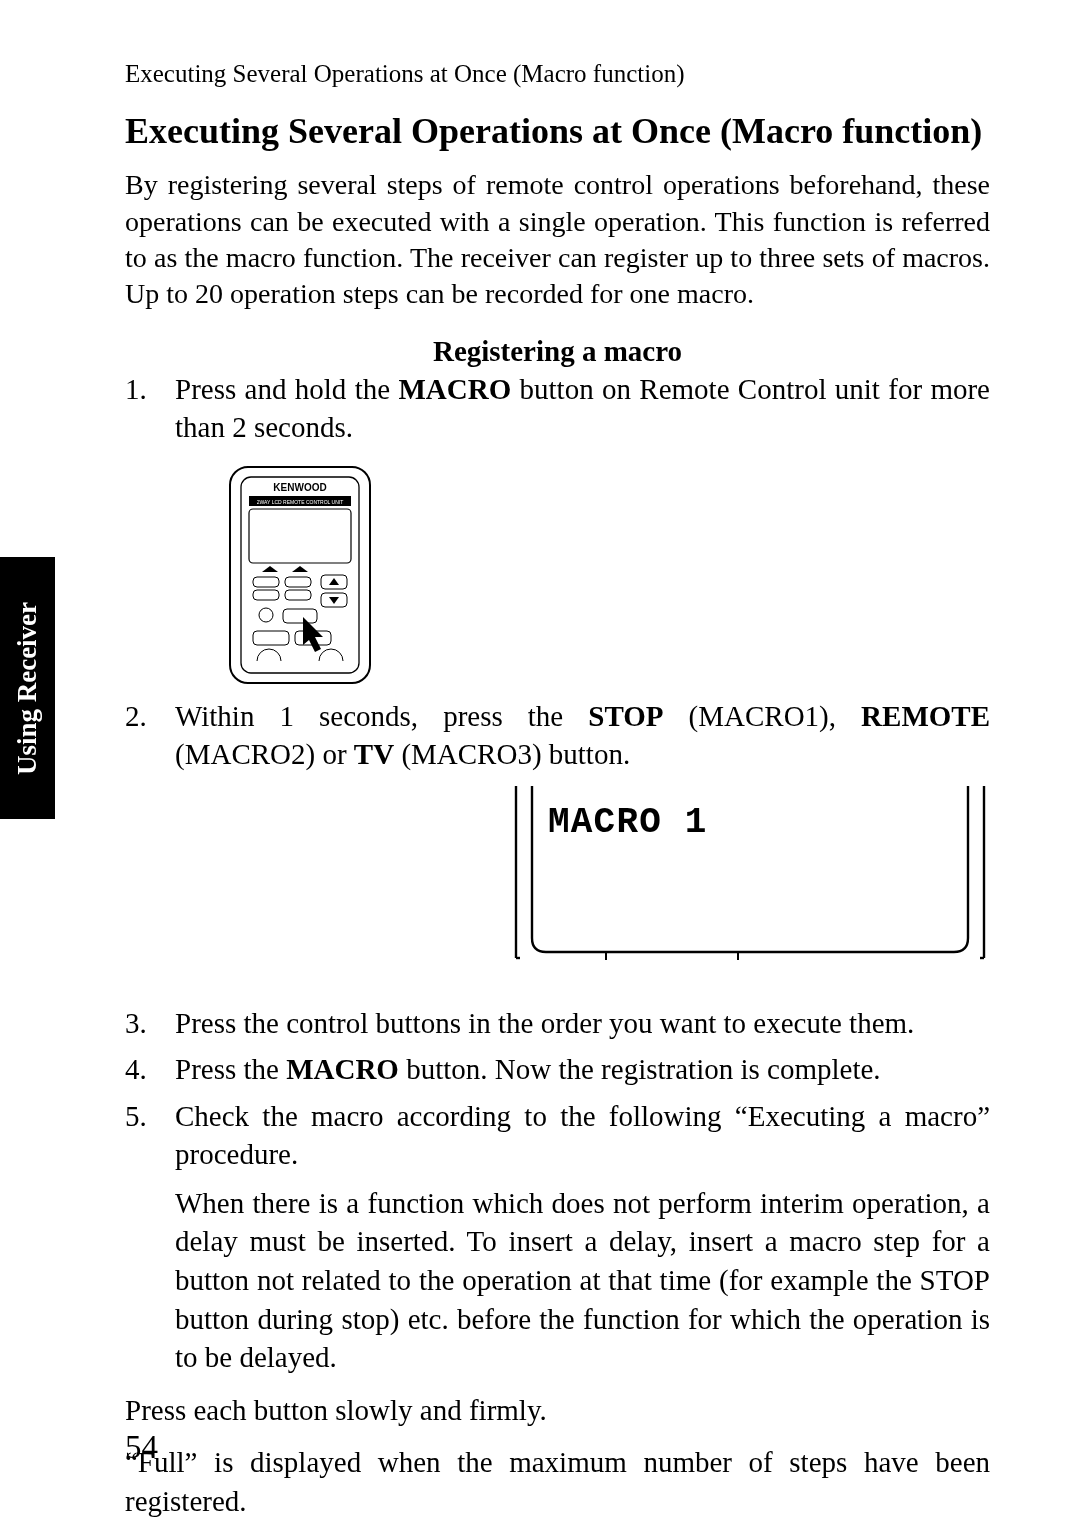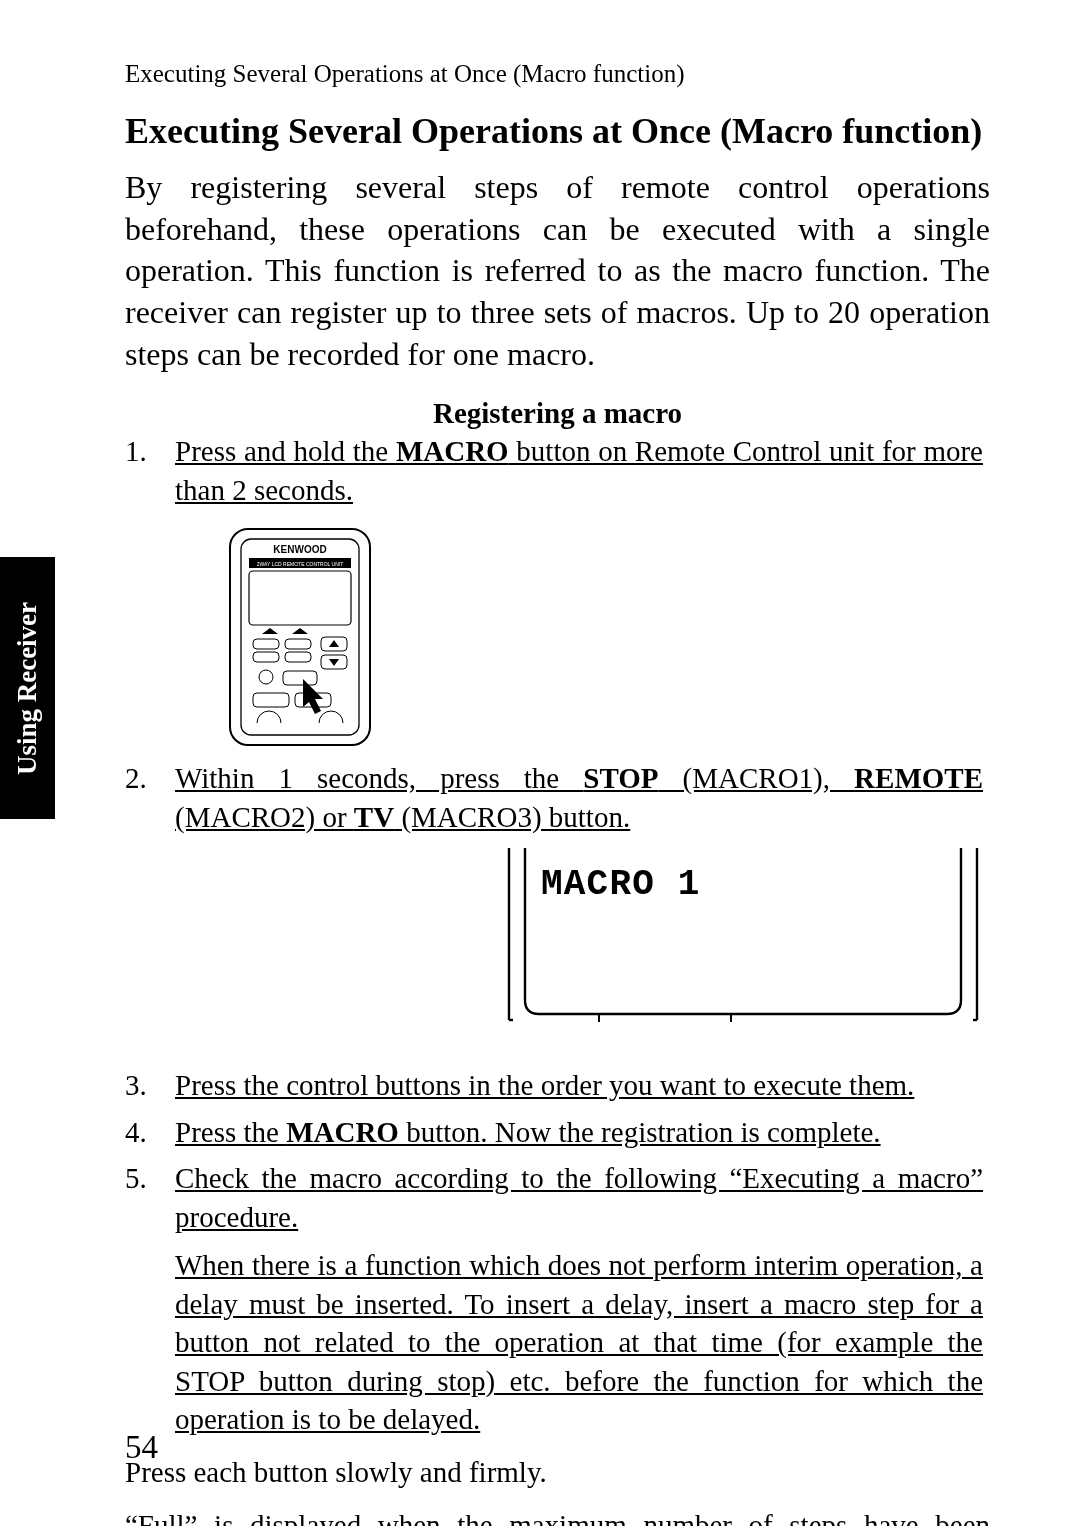--- a/index.html
+++ b/index.html
@@ -25,21 +25,21 @@
     margin-bottom: 22px;
   }
   .title {
     font-family: "ITC Stone Serif", "Palatino Linotype", Georgia, serif;
     font-weight: 700;
     font-size: 36px;
     line-height: 1.2;
     margin-bottom: 14px;
   }
   .body-text {
-    font-size: 32px;
+    font-size: 28px;
     line-height: 1.3;
     text-align: justify;
     margin-bottom: 22px;
     font-family: Liberation Serif, serif;
   }
   .subhead {
     font-weight: 700;
     font-size: 29px;
     margin-top: 8px;
     margin-bottom: 2px;
@@ -48,24 +48,23 @@
   ol.steps {
     list-style: none;
     margin: 0 0 0 0;
     padding: 0;
     counter-reset: step;
   }
   ol.steps > li {
     font-size: 29px;
     line-height: 1.33;
     text-align: justify;
-    margin: 0 7px 8px 0;
+    margin: 0 0 8px 0;
     padding-left: 50px;
     position: relative;
-    text-decoration: underline;
   }
   ol.steps > li::before {
     counter-increment: step;
     content: counter(step) ".";
     position: absolute;
     left: 0;
     top: 0;
   }
   .indent-para {
     font-size: 29px;

